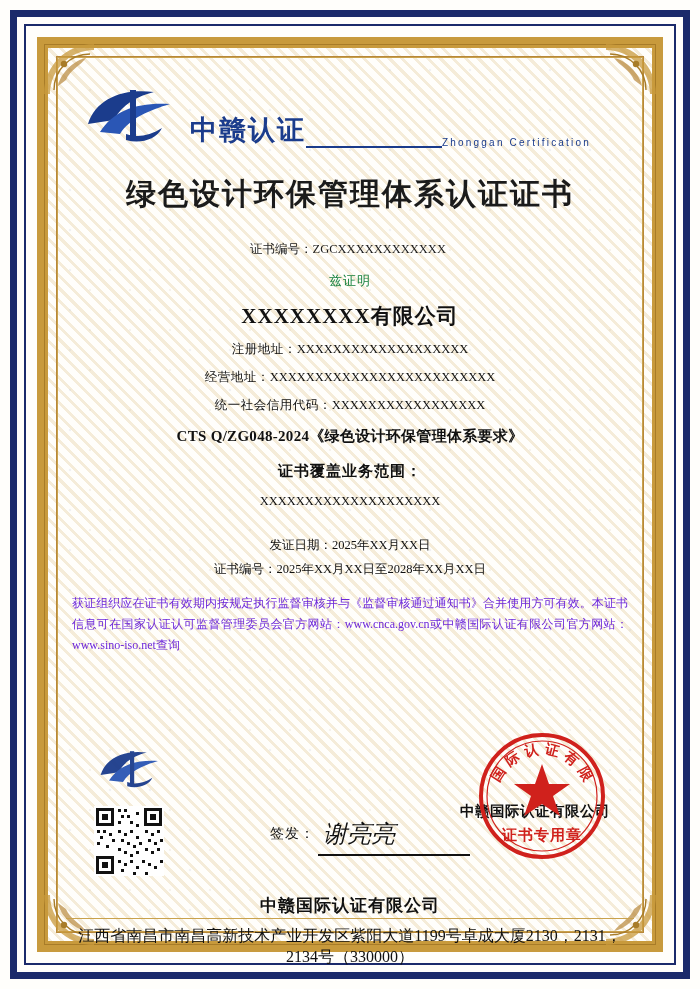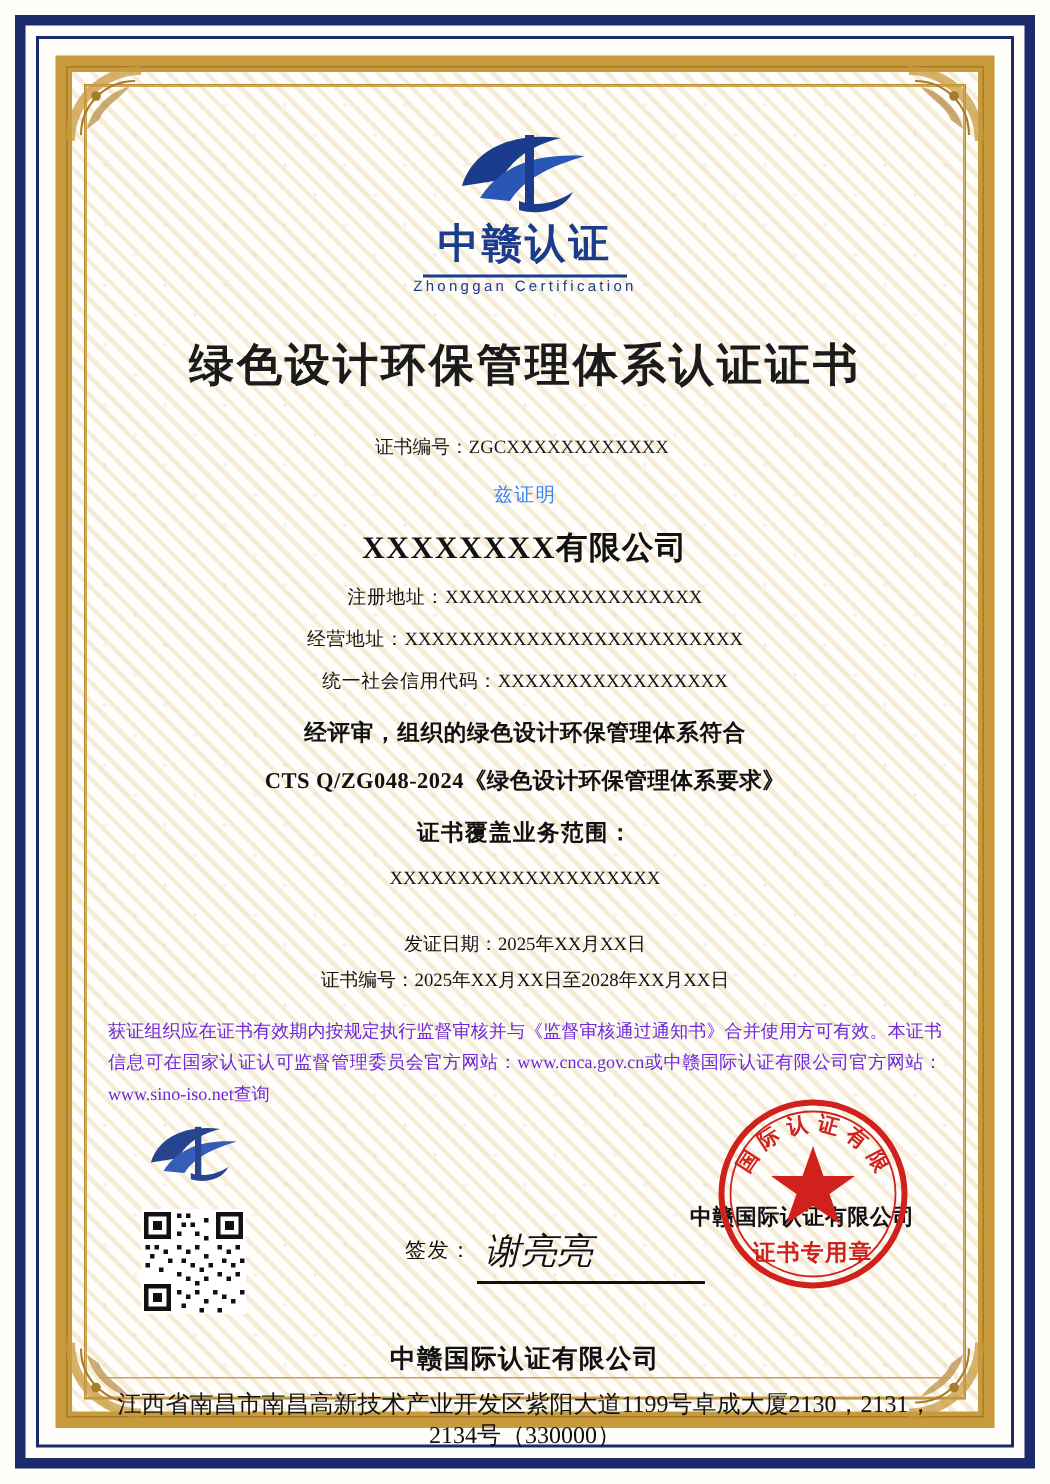--- a/index.html
+++ b/index.html
@@ -71,21 +71,21 @@
   .c-br{right:40px;bottom:40px;transform:scale(-1,-1);}
 
   .content{
     position:absolute;
     left:70px;right:70px;top:66px;bottom:62px;
     text-align:center;
   }
   
   .logo{
     margin-top:14px;
-    display:flex;flex-direction:column;align-items:center;
+    display:flex;flex-direction:row;align-items:flex-end;
   }
   .logo-mark{width:120px;height:68px;}
   .logo-cn{
     font-family:"Liberation Sans",sans-serif;
     font-weight:bold;
     font-size:27px;
     letter-spacing:2px;
     color:#1b3c8c;
     margin-top:-4px;
   }
@@ -110,21 +110,21 @@
   .cert-no{
     margin-top:26px;
     text-align:center;
     font-size:12.5px;
     color:#1b1b1b;
     padding-right:4px;
   }
   .hereby{
     margin-top:14px;
     font-size:13px;
-    color:#3b82f6;
+    color:#15803d;
     text-align:center;
     letter-spacing:1px;
   }
   .company{
     margin-top:12px;
     font-size:21px;
     font-weight:bold;
     letter-spacing:1px;
     color:#111;
   }
@@ -293,21 +293,20 @@
     <div class="field">
       <span class="lab">注册地址：</span><span>XXXXXXXXXXXXXXXXXXX</span>
     </div>
     <div class="field">
       <span class="lab">经营地址：</span><span>XXXXXXXXXXXXXXXXXXXXXXXXX</span>
     </div>
     <div class="field">
       <span class="lab">统一社会信用代码：</span><span>XXXXXXXXXXXXXXXXX</span>
     </div>
 
-    <div class="stmt">经评审，组织的绿色设计环保管理体系符合</div>
     <div class="stmt2">CTS Q/ZG048-2024《绿色设计环保管理体系要求》</div>
 
     <div class="scope-label">证书覆盖业务范围：</div>
     <div class="scope-value">XXXXXXXXXXXXXXXXXXXX</div>
 
     <div class="dates">
       <div class="row">
         <span>发证日期：</span><span>2025年XX月XX日</span>
       </div>
       <div class="row">

